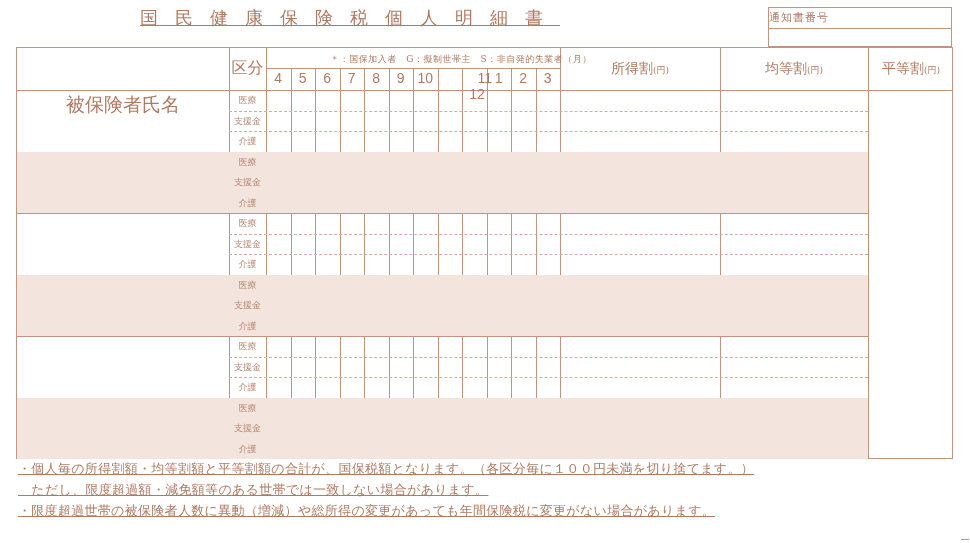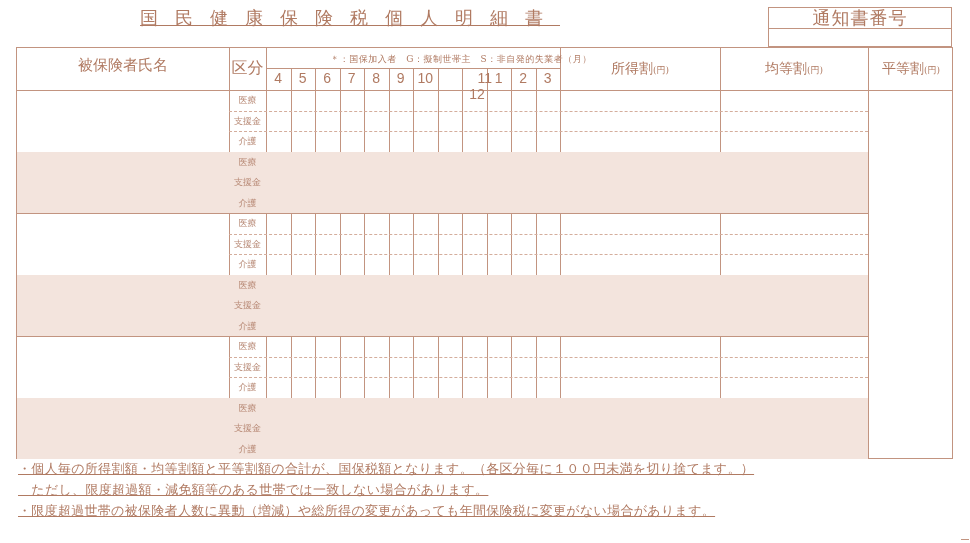--- a/index.html
+++ b/index.html
@@ -2,30 +2,30 @@
 <html><head>
 <meta charset="utf-8">
 <style>
   html, body { margin:0; padding:0; background:#ffffff; }
   body { width:970px; height:543px; position:relative; overflow:hidden;
          font-family:"DejaVu Serif","Liberation Serif",serif; color:#b07a62; }
   .abs { position:absolute;text-decoration:underline; }
   .title { left:140px; top:6px; font-size:18px; letter-spacing:17px; color:#b07a62; white-space:nowrap; }
   .notice-box { left:768px; top:7px; width:184px; height:40px; border:1px solid #c29480; box-sizing:border-box; }
   .notice-label { position:absolute; left:0; top:0; width:100%; height:20px; border-bottom:1px solid #c29480;
-                  text-align:center; font-size:18px; line-height:20px; letter-spacing:1px; }
+                  font-size:11px; line-height:20px; letter-spacing:1px; }
   .notice-value { position:absolute; left:0; top:20px; width:100%; height:19px; }
 
   .tbl { left:16px; top:47px; width:937px; height:412px; border:1px solid #c29480; box-sizing:border-box; }
   .vline { position:absolute; width:1px; background:#c29480; }
   .hline { position:absolute; height:1px; background:#c29480; }
   .dline { position:absolute; height:0; border-top:1px dashed #d4ad9c; }
   .shade { position:absolute; background:#f3e4dd; }
   .hdr-text { position:absolute; text-align:center; white-space:nowrap; }
-  .h-name { font-size:15px; }
+  .h-name { font-size:19px;margin-top:36px; }
   .h-kubun { font-size:16px; }
   .legend { font-size:9px; letter-spacing:0.5px; }
   .month { font-family:"Liberation Sans","DejaVu Sans",sans-serif; font-size:14px; color:#b07a62; }
   .h-amt { font-size:14px; }
   .h-amt small { font-size:9px; }
   .sub { position:absolute; font-size:9px; text-align:center; width:37px; color:#b88a76; }
   .note { left:8px; font-size:13px; white-space:nowrap; color:#b07a62; letter-spacing:0.3px;margin-left:10px; }
   .corner-dash { left:961px; top:539px; width:8px; height:1px; background:#c29480; }
 </style>
 </head>

